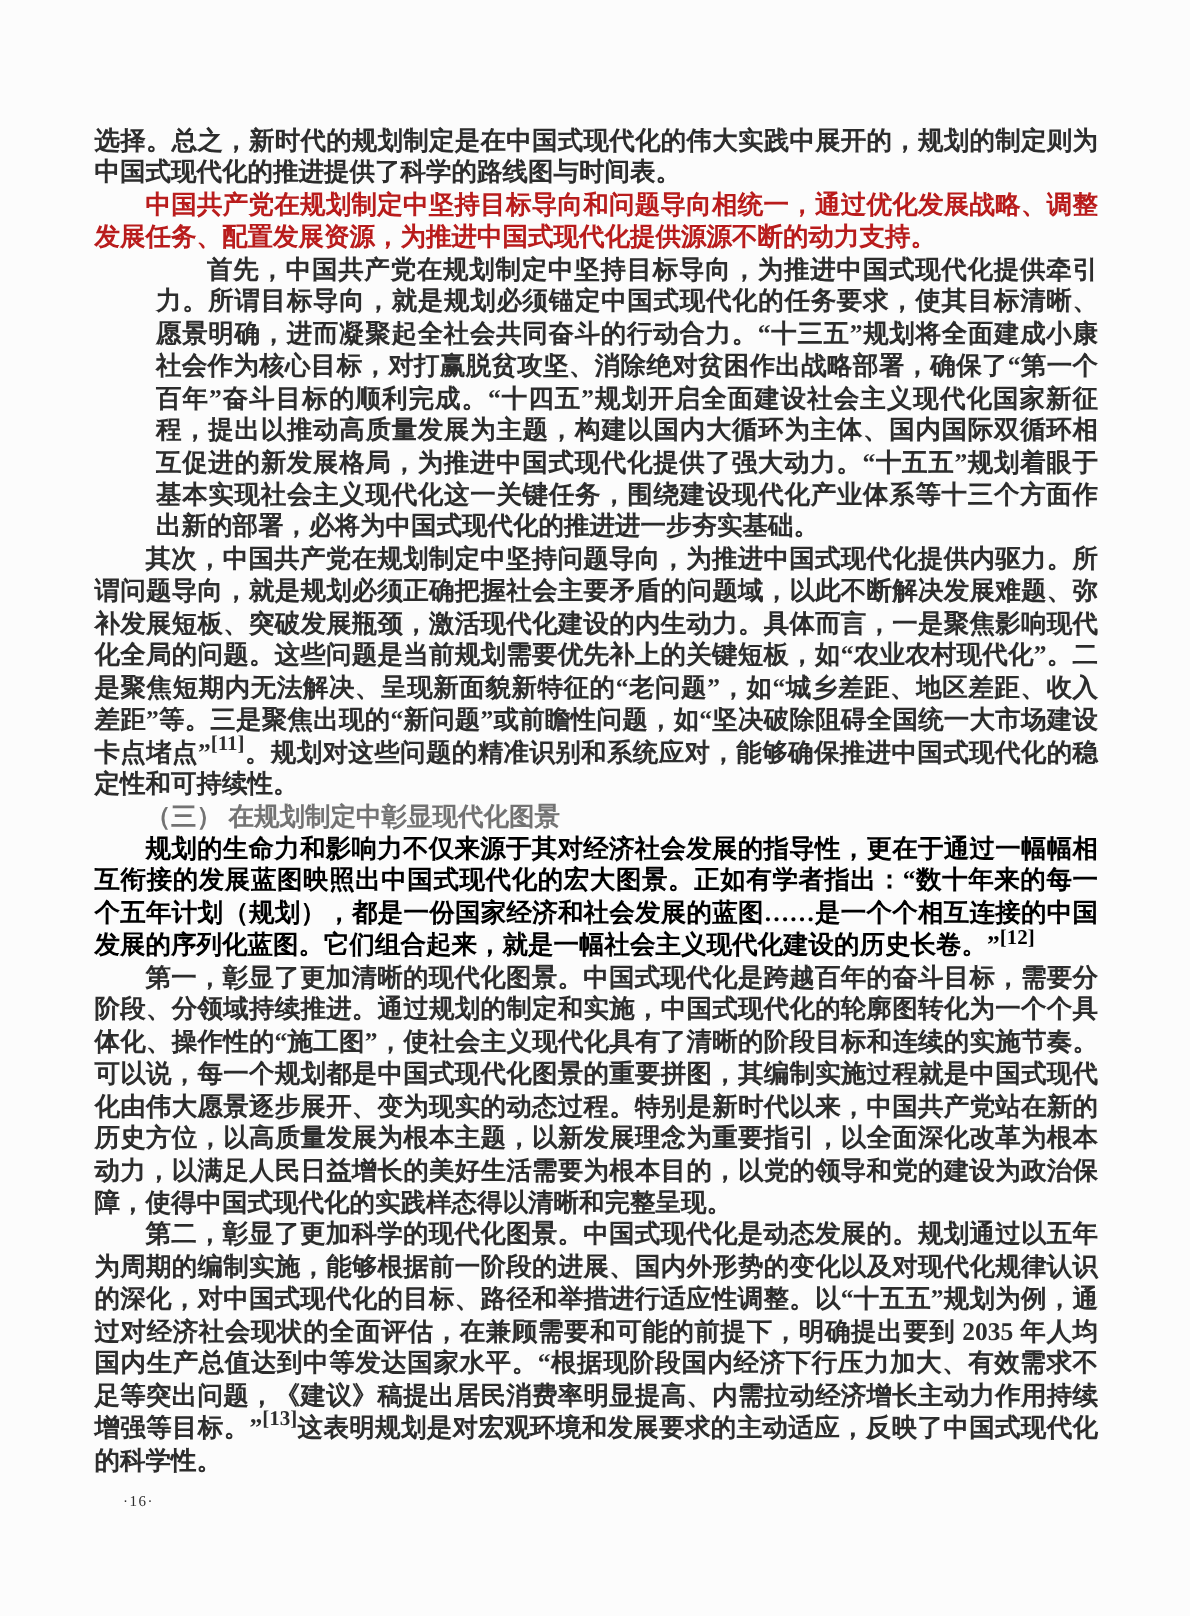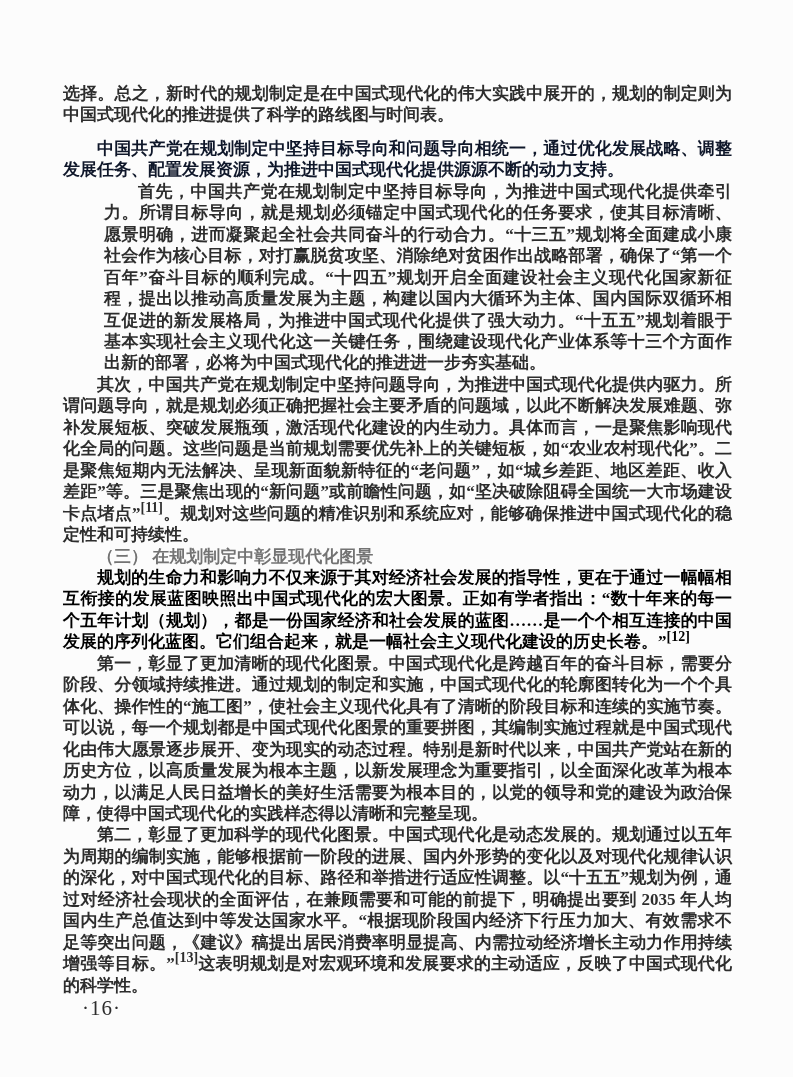--- a/index.html
+++ b/index.html
@@ -38,32 +38,32 @@
     font-size: 14px;
     line-height: 0;
     vertical-align: super;
     margin-top: 20px;
   }
   .page-number {
     position: absolute;
     left: 82px;
     top: 996px;
     font-family: "Liberation Serif", "DejaVu Serif", serif;
-    font-size: 21px;
+    font-size: 10px;
     color: #2d2d2d;
     letter-spacing: 1px;
   }
 </style>
 </head>
 <body style="background: rgb(252, 252, 252);">
 
 <div class="sheet">
   <div class="text-body">
       <p class="para continuation" style="color: rgb(45, 45, 45);">选择。总之，新时代的规划制定是在中国式现代化的伟大实践中展开的，规划的制定则为中国式现代化的推进提供了科学的路线图与时间表。</p>
-      <p class="para body" style="color: #0f172a; margin-top: 12px;">中国共产党在规划制定中坚持目标导向和问题导向相统一，通过优化发展战略、调整发展任务、配置发展资源，为推进中国式现代化提供源源不断的动力支持。</p>
+      <p class="para body" style="color: #b91c1c;">中国共产党在规划制定中坚持目标导向和问题导向相统一，通过优化发展战略、调整发展任务、配置发展资源，为推进中国式现代化提供源源不断的动力支持。</p>
       <p class="para body" style="color: rgb(45, 45, 45); margin-left: 41px;">首先，中国共产党在规划制定中坚持目标导向，为推进中国式现代化提供牵引力。所谓目标导向，就是规划必须锚定中国式现代化的任务要求，使其目标清晰、愿景明确，进而凝聚起全社会共同奋斗的行动合力。“十三五”规划将全面建成小康社会作为核心目标，对打赢脱贫攻坚、消除绝对贫困作出战略部署，确保了“第一个百年”奋斗目标的顺利完成。“十四五”规划开启全面建设社会主义现代化国家新征程，提出以推动高质量发展为主题，构建以国内大循环为主体、国内国际双循环相互促进的新发展格局，为推进中国式现代化提供了强大动力。“十五五”规划着眼于基本实现社会主义现代化这一关键任务，围绕建设现代化产业体系等十三个方面作出新的部署，必将为中国式现代化的推进进一步夯实基础。</p>
       <p class="para body" style="color: rgb(45, 45, 45);">其次，中国共产党在规划制定中坚持问题导向，为推进中国式现代化提供内驱力。所谓问题导向，就是规划必须正确把握社会主要矛盾的问题域，以此不断解决发展难题、弥补发展短板、突破发展瓶颈，激活现代化建设的内生动力。具体而言，一是聚焦影响现代化全局的问题。这些问题是当前规划需要优先补上的关键短板，如“农业农村现代化”。二是聚焦短期内无法解决、呈现新面貌新特征的“老问题”，如“城乡差距、地区差距、收入差距”等。三是聚焦出现的“新问题”或前瞻性问题，如“坚决破除阻碍全国统一大市场建设卡点堵点”<sup>[11]</sup>。规划对这些问题的精准识别和系统应对，能够确保推进中国式现代化的稳定性和可持续性。</p>
       <p class="para heading" style="color: #737373;">（三） 在规划制定中彰显现代化图景</p>
       <p class="para body" style="color: #000000;">规划的生命力和影响力不仅来源于其对经济社会发展的指导性，更在于通过一幅幅相互衔接的发展蓝图映照出中国式现代化的宏大图景。正如有学者指出：“数十年来的每一个五年计划（规划），都是一份国家经济和社会发展的蓝图……是一个个相互连接的中国发展的序列化蓝图。它们组合起来，就是一幅社会主义现代化建设的历史长卷。”<sup>[12]</sup></p>
       <p class="para body" style="color: rgb(45, 45, 45);">第一，彰显了更加清晰的现代化图景。中国式现代化是跨越百年的奋斗目标，需要分阶段、分领域持续推进。通过规划的制定和实施，中国式现代化的轮廓图转化为一个个具体化、操作性的“施工图”，使社会主义现代化具有了清晰的阶段目标和连续的实施节奏。可以说，每一个规划都是中国式现代化图景的重要拼图，其编制实施过程就是中国式现代化由伟大愿景逐步展开、变为现实的动态过程。特别是新时代以来，中国共产党站在新的历史方位，以高质量发展为根本主题，以新发展理念为重要指引，以全面深化改革为根本动力，以满足人民日益增长的美好生活需要为根本目的，以党的领导和党的建设为政治保障，使得中国式现代化的实践样态得以清晰和完整呈现。</p>
       <p class="para body" style="color: rgb(45, 45, 45);">第二，彰显了更加科学的现代化图景。中国式现代化是动态发展的。规划通过以五年为周期的编制实施，能够根据前一阶段的进展、国内外形势的变化以及对现代化规律认识的深化，对中国式现代化的目标、路径和举措进行适应性调整。以“十五五”规划为例，通过对经济社会现状的全面评估，在兼顾需要和可能的前提下，明确提出要到 2035 年人均国内生产总值达到中等发达国家水平。“根据现阶段国内经济下行压力加大、有效需求不足等突出问题，《建议》稿提出居民消费率明显提高、内需拉动经济增长主动力作用持续增强等目标。”<sup>[13]</sup>这表明规划是对宏观环境和发展要求的主动适应，反映了中国式现代化的科学性。</p>
     </div>
   <div class="page-number">·16·</div>
 </div>
 

